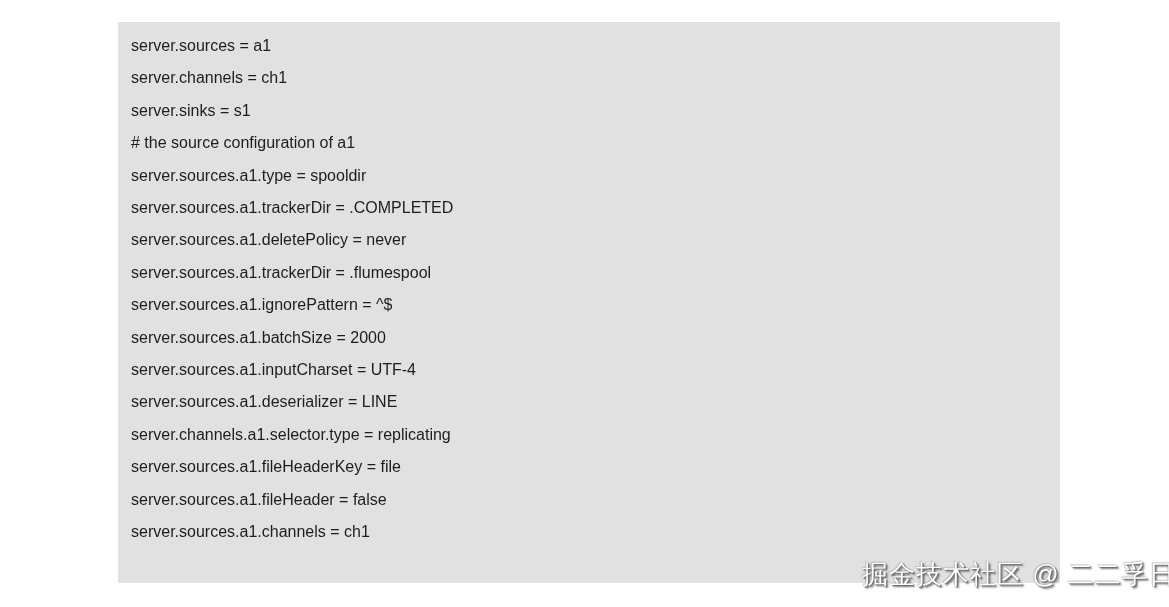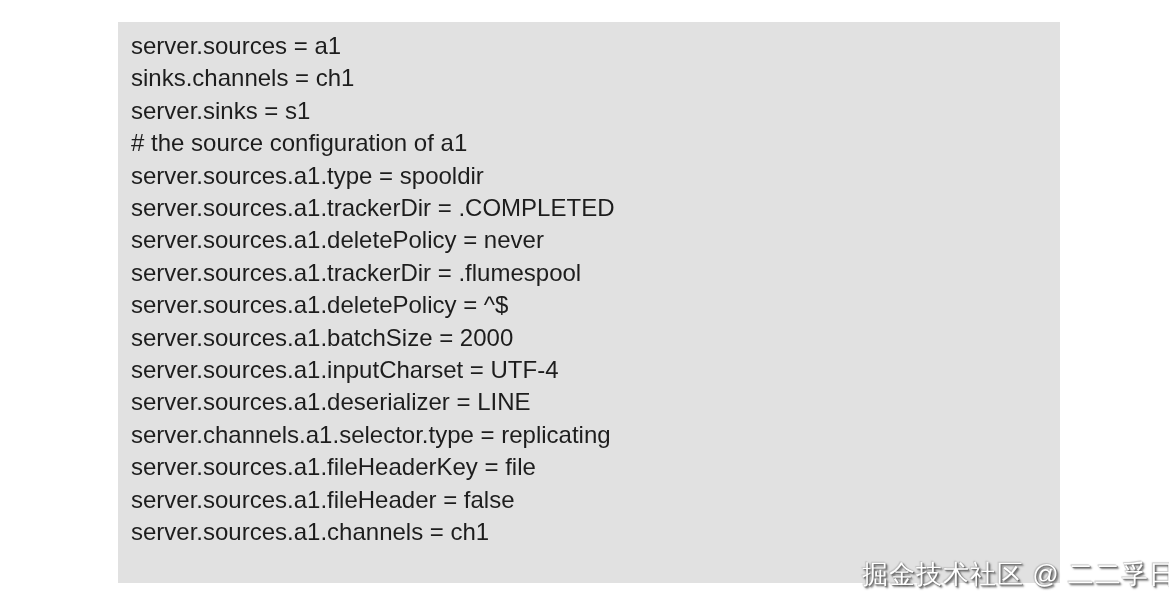--- a/index.html
+++ b/index.html
@@ -18,21 +18,21 @@
     position: absolute;
     left: 118px;
     top: 22px;
     width: 942px;
     height: 561px;
     background: #e1e1e1;
     box-sizing: border-box;
     padding: 8px 16px 0 13px;
   }
   .code-line {
-    font-size: 24px;
+    font-size: 16px;
     line-height: 32.4px;
     color: #1d1d1d;
     letter-spacing: 0;
     white-space: pre;
   }
   .watermark {
     position: absolute;
     left: 862px;
     top: 554px;
     font-size: 26px;
@@ -45,28 +45,28 @@
       1px 1px 1px rgba(110, 110, 110, 0.9),
       0 0 1px rgba(140, 140, 140, 0.9),
       -1px -1px 1px rgba(175, 175, 175, 0.55);
   }
 </style>
 </head>
 <body>
 
 <div class="code-panel">
   <div class="code-line">server.sources = a1</div>
-  <div class="code-line">sinks.channels = ch1</div>
+  <div class="code-line">server.channels = ch1</div>
   <div class="code-line">server.sinks = s1</div>
   <div class="code-line"># the source configuration of a1</div>
   <div class="code-line">server.sources.a1.type = spooldir</div>
   <div class="code-line">server.sources.a1.trackerDir = .COMPLETED</div>
   <div class="code-line">server.sources.a1.deletePolicy = never</div>
   <div class="code-line">server.sources.a1.trackerDir = .flumespool</div>
-  <div class="code-line">server.sources.a1.deletePolicy = ^$</div>
+  <div class="code-line">server.sources.a1.ignorePattern = ^$</div>
   <div class="code-line">server.sources.a1.batchSize = 2000</div>
   <div class="code-line">server.sources.a1.inputCharset = UTF-4</div>
   <div class="code-line">server.sources.a1.deserializer = LINE</div>
   <div class="code-line">server.channels.a1.selector.type = replicating</div>
   <div class="code-line">server.sources.a1.fileHeaderKey = file</div>
   <div class="code-line">server.sources.a1.fileHeader = false</div>
   <div class="code-line">server.sources.a1.channels = ch1</div>
 </div>
 
 <div class="watermark">掘金技术社区 @ 二二孚日</div>

